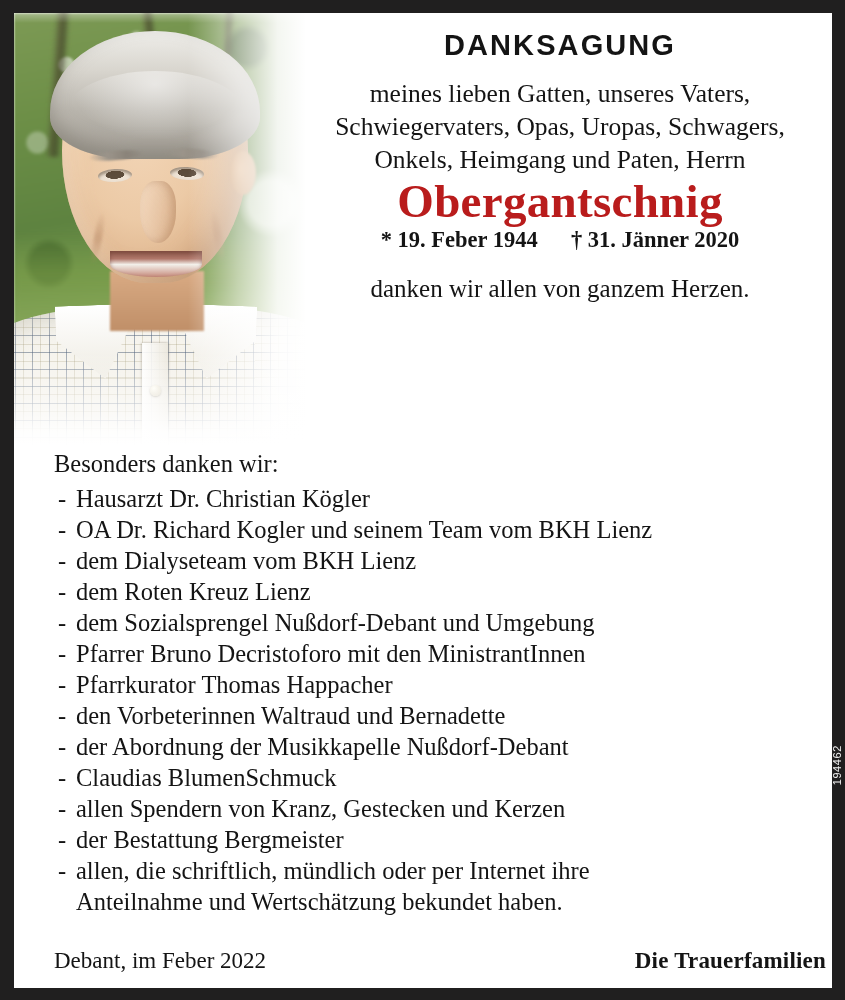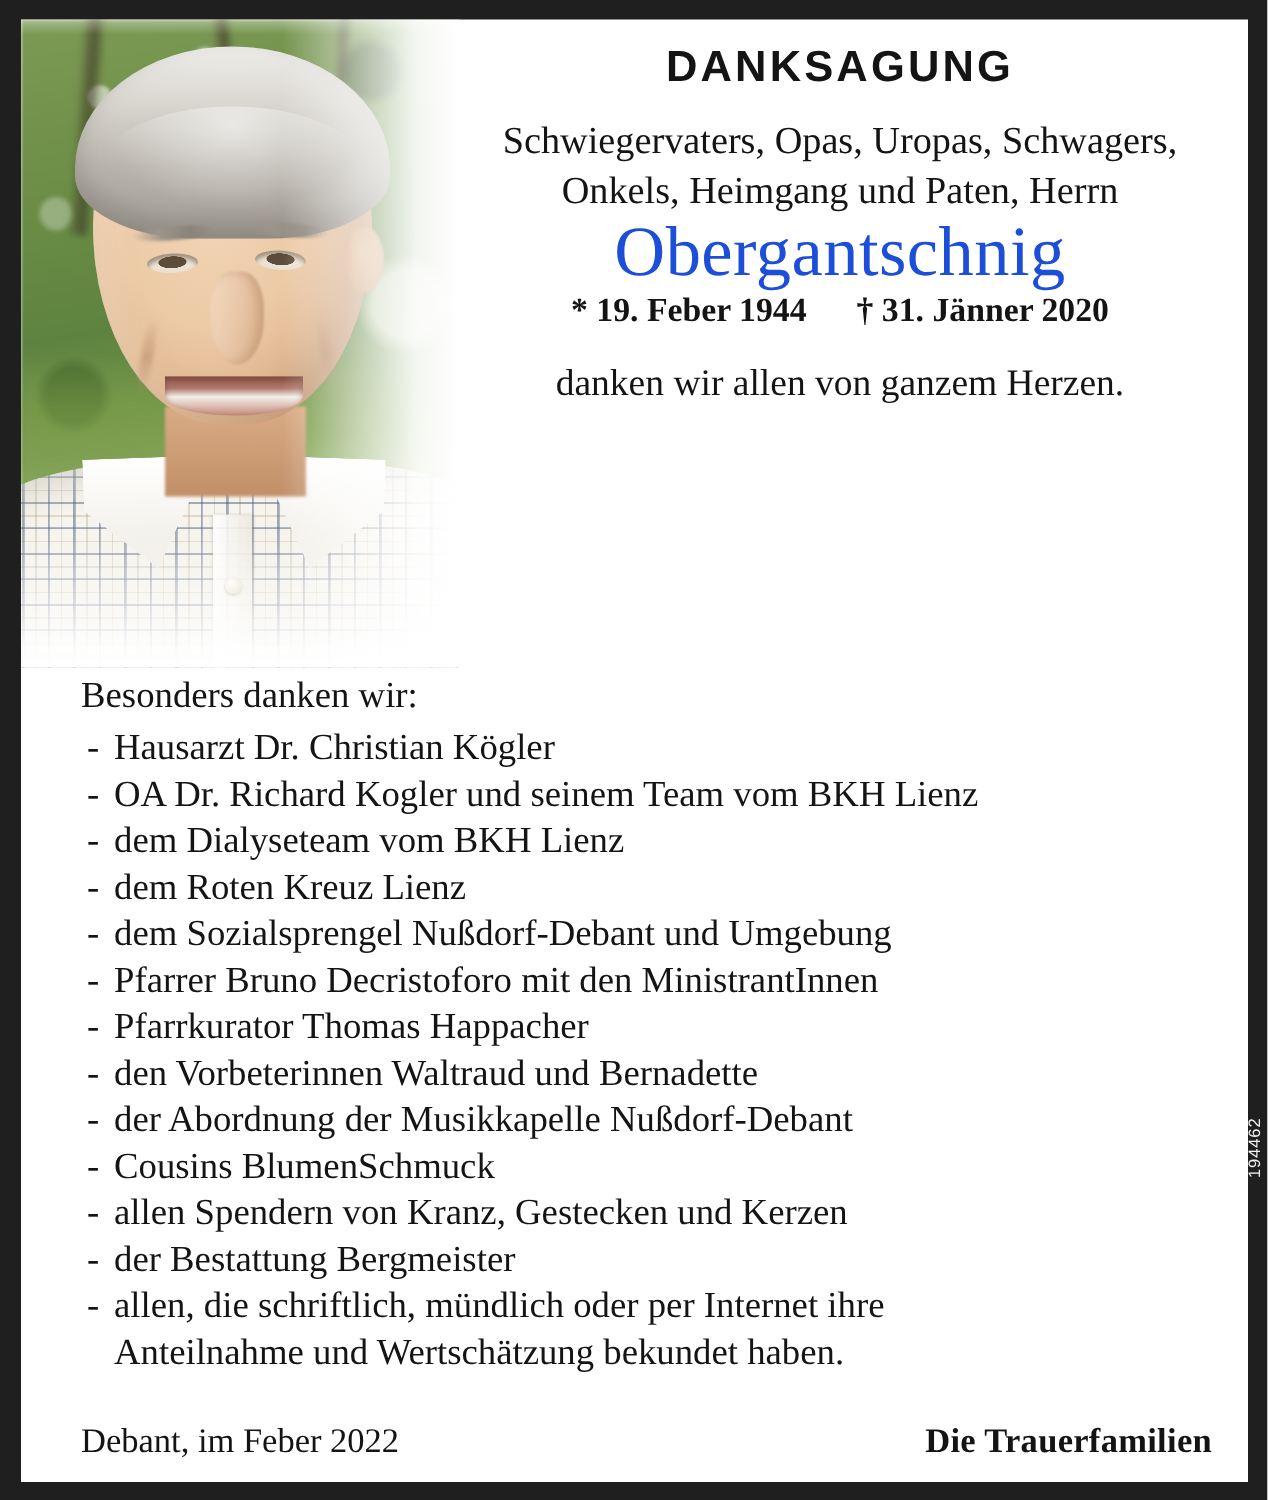--- a/index.html
+++ b/index.html
@@ -260,25 +260,25 @@
 
   #firstname {
     font-weight: 700;
     font-size: 47px;
     line-height: 52px;
     letter-spacing: .5px;
     color: #0d0d0d;
     margin-top: 12px;
   }
   #lastname {
-    font-weight: 400;
+    font-weight: 700;
     font-size: 47px;
     line-height: 50px;
     letter-spacing: .3px;
-    color: #1d4ed8;
+    color: #b91c1c;
   }
   #dates {
     font-weight: 700;
     font-size: 22.5px;
     line-height: 26px;
     color: #141414;
     margin-top: 1px;
   }
   #dates .sep { display: inline-block; width: 22px; }
   #closing {
@@ -317,21 +317,21 @@
     content: "-";
     position: absolute;
     left: 4px;
     top: 0;
   }
 
   
   #footer {
     position: absolute;
     left: 40px;
-    right: 24px;
+    right: 6px;
     bottom: 14px;
     display: flex;
     align-items: flex-end;
     justify-content: space-between;
     color: #141414;
   }
   #place-date { font-size: 23px; }
   #signature  { font-size: 23px; font-weight: 700; letter-spacing: .2px; }
 
   
@@ -385,20 +385,21 @@
       <div class="fadeT"></div>
       <div class="fadeR"></div>
       <div class="fadeB"></div>
     </div>
 
     <div id="headblock">
 
       <div id="danksagung">DANKSAGUNG</div>
 
       <div id="intro">
+        <div>meines lieben Gatten, unseres Vaters,</div>
         <div>Schwiegervaters, Opas, Uropas, Schwagers,</div>
         <div>Onkels, Heimgang und Paten, Herrn</div>
       </div>
 
       <div id="lastname">Obergantschnig</div>
 
       <div id="dates">
         <span>* 19. Feber 1944</span>
         <span class="sep"></span>
         <span>† 31. Jänner 2020</span>
@@ -413,21 +414,21 @@
       <ul class="thanks-list">
         <li>Hausarzt Dr. Christian Kögler</li>
         <li>OA Dr. Richard Kogler und seinem Team vom BKH Lienz</li>
         <li>dem Dialyseteam vom BKH Lienz</li>
         <li>dem Roten Kreuz Lienz</li>
         <li>dem Sozialsprengel Nußdorf-Debant und Umgebung</li>
         <li>Pfarrer Bruno Decristoforo mit den MinistrantInnen</li>
         <li>Pfarrkurator Thomas Happacher</li>
         <li>den Vorbeterinnen Waltraud und Bernadette</li>
         <li>der Abordnung der Musikkapelle Nußdorf-Debant</li>
-        <li>Cousins BlumenSchmuck</li>
+        <li>Claudias BlumenSchmuck</li>
         <li>allen Spendern von Kranz, Gestecken und Kerzen</li>
         <li>der Bestattung Bergmeister</li>
         <li>allen, die schriftlich, mündlich oder per Internet ihre
 Anteilnahme und Wertschätzung bekundet haben.</li>
       </ul>
     </div>
 
     <div id="footer">
       <div id="place-date">Debant, im Feber 2022</div>
       <div id="signature">Die Trauerfamilien</div>

